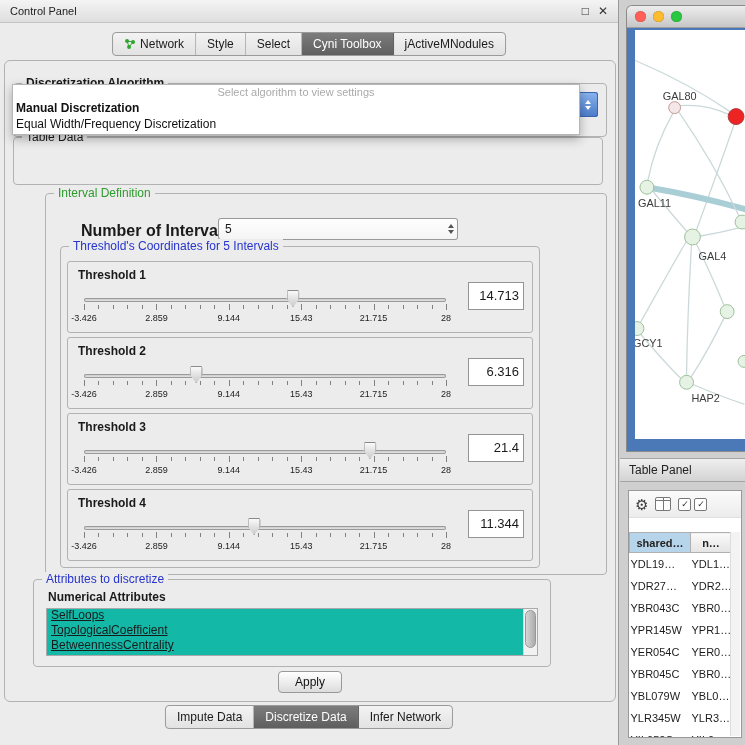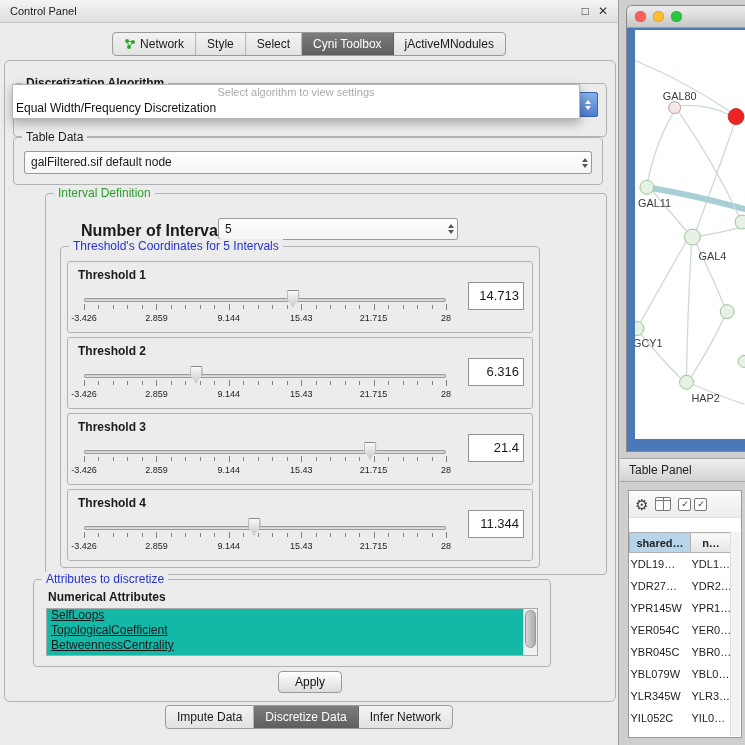--- a/index.html
+++ b/index.html
@@ -142,27 +142,20 @@
       <div class="combo algo-combo">
         <span class="stepper blue">
             <i class="arr-up"></i>
             <i class="arr-dn"></i>
           </span>
       </div>
     </div>
 
     <div class="group td-group">
       <span class="group-label">Table Data</span>
-      <div class="combo td-combo">
-        <span class="combo-text">galFiltered.sif default node</span>
-        <span class="stepper">
-            <i class="arr-up"></i>
-            <i class="arr-dn"></i>
-          </span>
-      </div>
     </div>
 
     <div class="group interval-group">
       <span class="group-label green">Interval Definition</span>
       <span class="ni-label">Number of Intervals</span>
       <div class="combo ni-combo">
         <span class="combo-text">5</span>
         <span class="stepper">
             <i class="arr-up"></i>
             <i class="arr-dn"></i>
@@ -375,20 +368,21 @@
     <div class="tab selected">
         <span>Discretize Data</span>
       </div>
     <div class="tab last">
         <span>Infer Network</span>
       </div>
   </div>
 
   <div class="popup">
     <div class="popup-ph">Select algorithm to view settings</div>
+    <div class="popup-opt bold">Manual Discretization</div>
     <div class="popup-opt">Equal Width/Frequency Discretization</div>
   </div>
 </div>
 
 <div class="network-window">
   <div class="mac-titlebar">
     <span class="light red" style="background: rgb(255, 95, 87);"></span>
     <span class="light yellow" style="background: rgb(254, 188, 46);"></span>
     <span class="light green" style="background: rgb(40, 200, 64);"></span>
   </div>
@@ -448,20 +442,24 @@
     <tbody>
         <tr>
           <td>YDL19…</td>
           <td>YDL1…</td>
         </tr>
         <tr>
           <td>YDR27…</td>
           <td>YDR2…</td>
         </tr>
         <tr>
+          <td>YBR043C</td>
+          <td>YBR0…</td>
+        </tr>
+        <tr>
           <td>YPR145W</td>
           <td>YPR1…</td>
         </tr>
         <tr>
           <td>YER054C</td>
           <td>YER0…</td>
         </tr>
         <tr>
           <td>YBR045C</td>
           <td>YBR0…</td>

